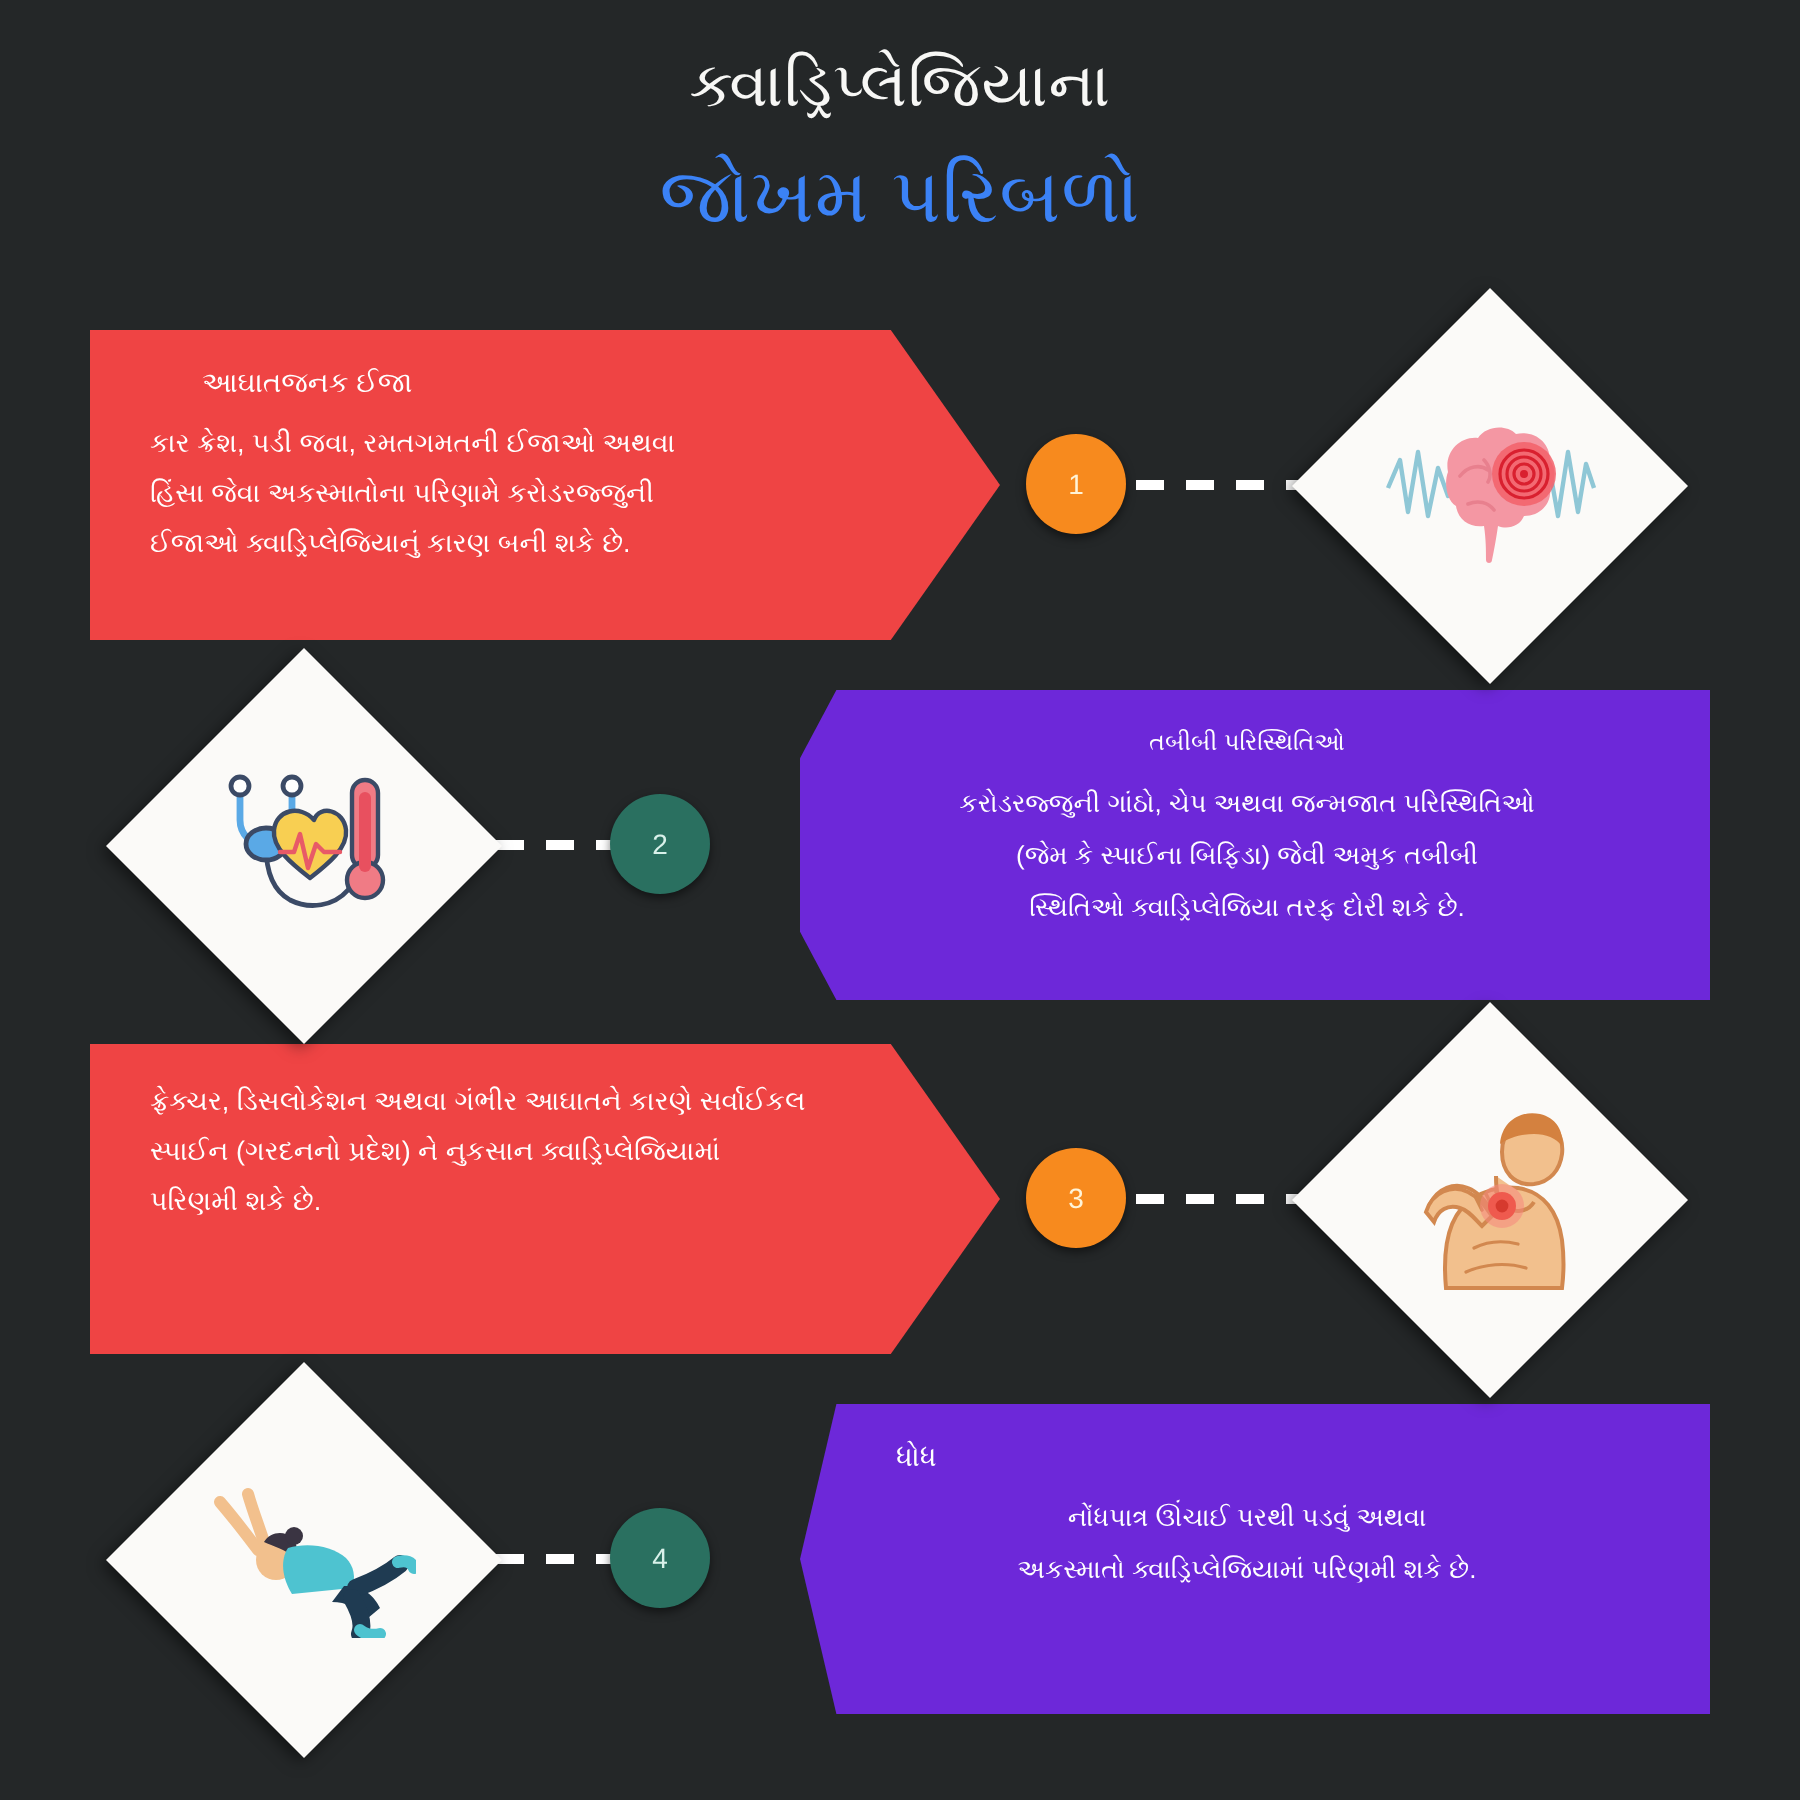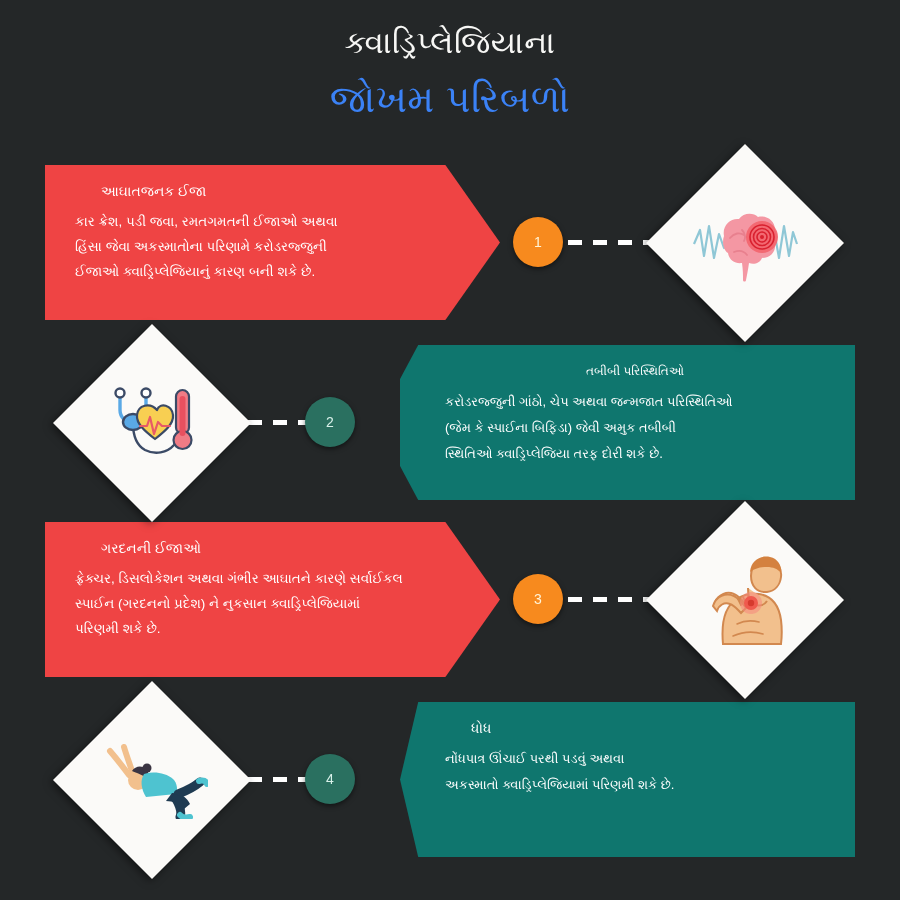--- a/index.html
+++ b/index.html
@@ -65,24 +65,24 @@
   }
   
   .card.left {
     left: 45px;
     background: #ef4444;
     clip-path: polygon(0 0, 88% 0, 100% 50%, 88% 100%, 0 100%);
   }
   
   .card.right {
     left: 400px;
-    background: #0f766e;
+    background: #6d28d9;
     clip-path: polygon(4% 0, 100% 0, 100% 100%, 4% 100%, 0 78%, 0 22%);
     text-align: center;
-    padding-left: 45px;
+    padding-left: 22px;
     padding-right: 30px;
   }
   .card.right.pointed {
     clip-path: polygon(4% 0, 100% 0, 100% 100%, 4% 100%, 0 50%);
   }
 
   .card-heading {
     font-size: 14px;
     font-weight: 400;
     line-height: 20px;
@@ -102,21 +102,21 @@
     padding-left: 26px;
   }
 
   .card-body {
     font-size: 13.5px;
     line-height: 25px;
     color: #ffffff;
     font-weight: 400;
   }
   .card.right .card-body {
-    text-align: left;
+    text-align: center;
     font-size: 13px;
     line-height: 26px;
   }
   .card-body .ln { display: block; white-space: nowrap; }
 
   
   .num-circle {
     position: absolute;
     top: 62px;
     width: 50px;
@@ -250,21 +250,20 @@
       <span class="ln">કરોડરજ્જુની ગાંઠો, ચેપ અથવા જન્મજાત પરિસ્થિતિઓ</span>
       <span class="ln">(જેમ કે સ્પાઈના બિફિડા) જેવી અમુક તબીબી</span>
       <span class="ln">સ્થિતિઓ ક્વાડ્રિપ્લેજિયા તરફ દોરી શકે છે.</span>
     </div>
   </div>
 </div>
 
 <div class="row row-3">
 
   <div class="card left">
-    <div class="card-heading">ગરદનની ઈજાઓ</div>
     <div class="card-body">
       <span class="ln">ફ્રેક્ચર, ડિસલોકેશન અથવા ગંભીર આઘાતને કારણે સર્વાઈકલ</span>
       <span class="ln">સ્પાઈન (ગરદનનો પ્રદેશ) ને નુકસાન ક્વાડ્રિપ્લેજિયામાં</span>
       <span class="ln">પરિણમી શકે છે.</span>
     </div>
   </div>
 
   <div class="num-circle orange">3</div>
   <div class="dash to-right"></div>
 

